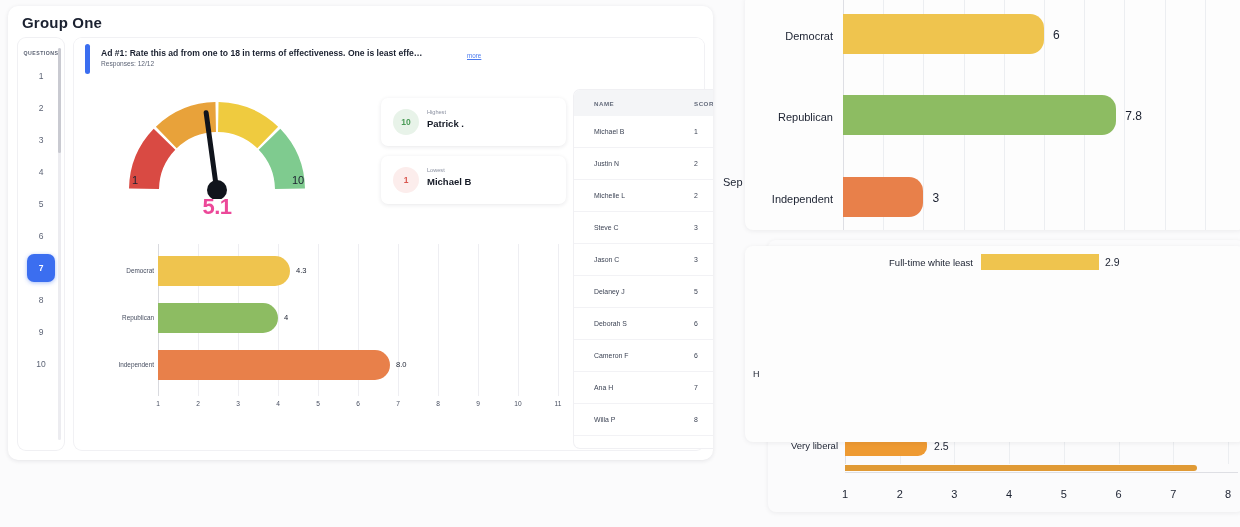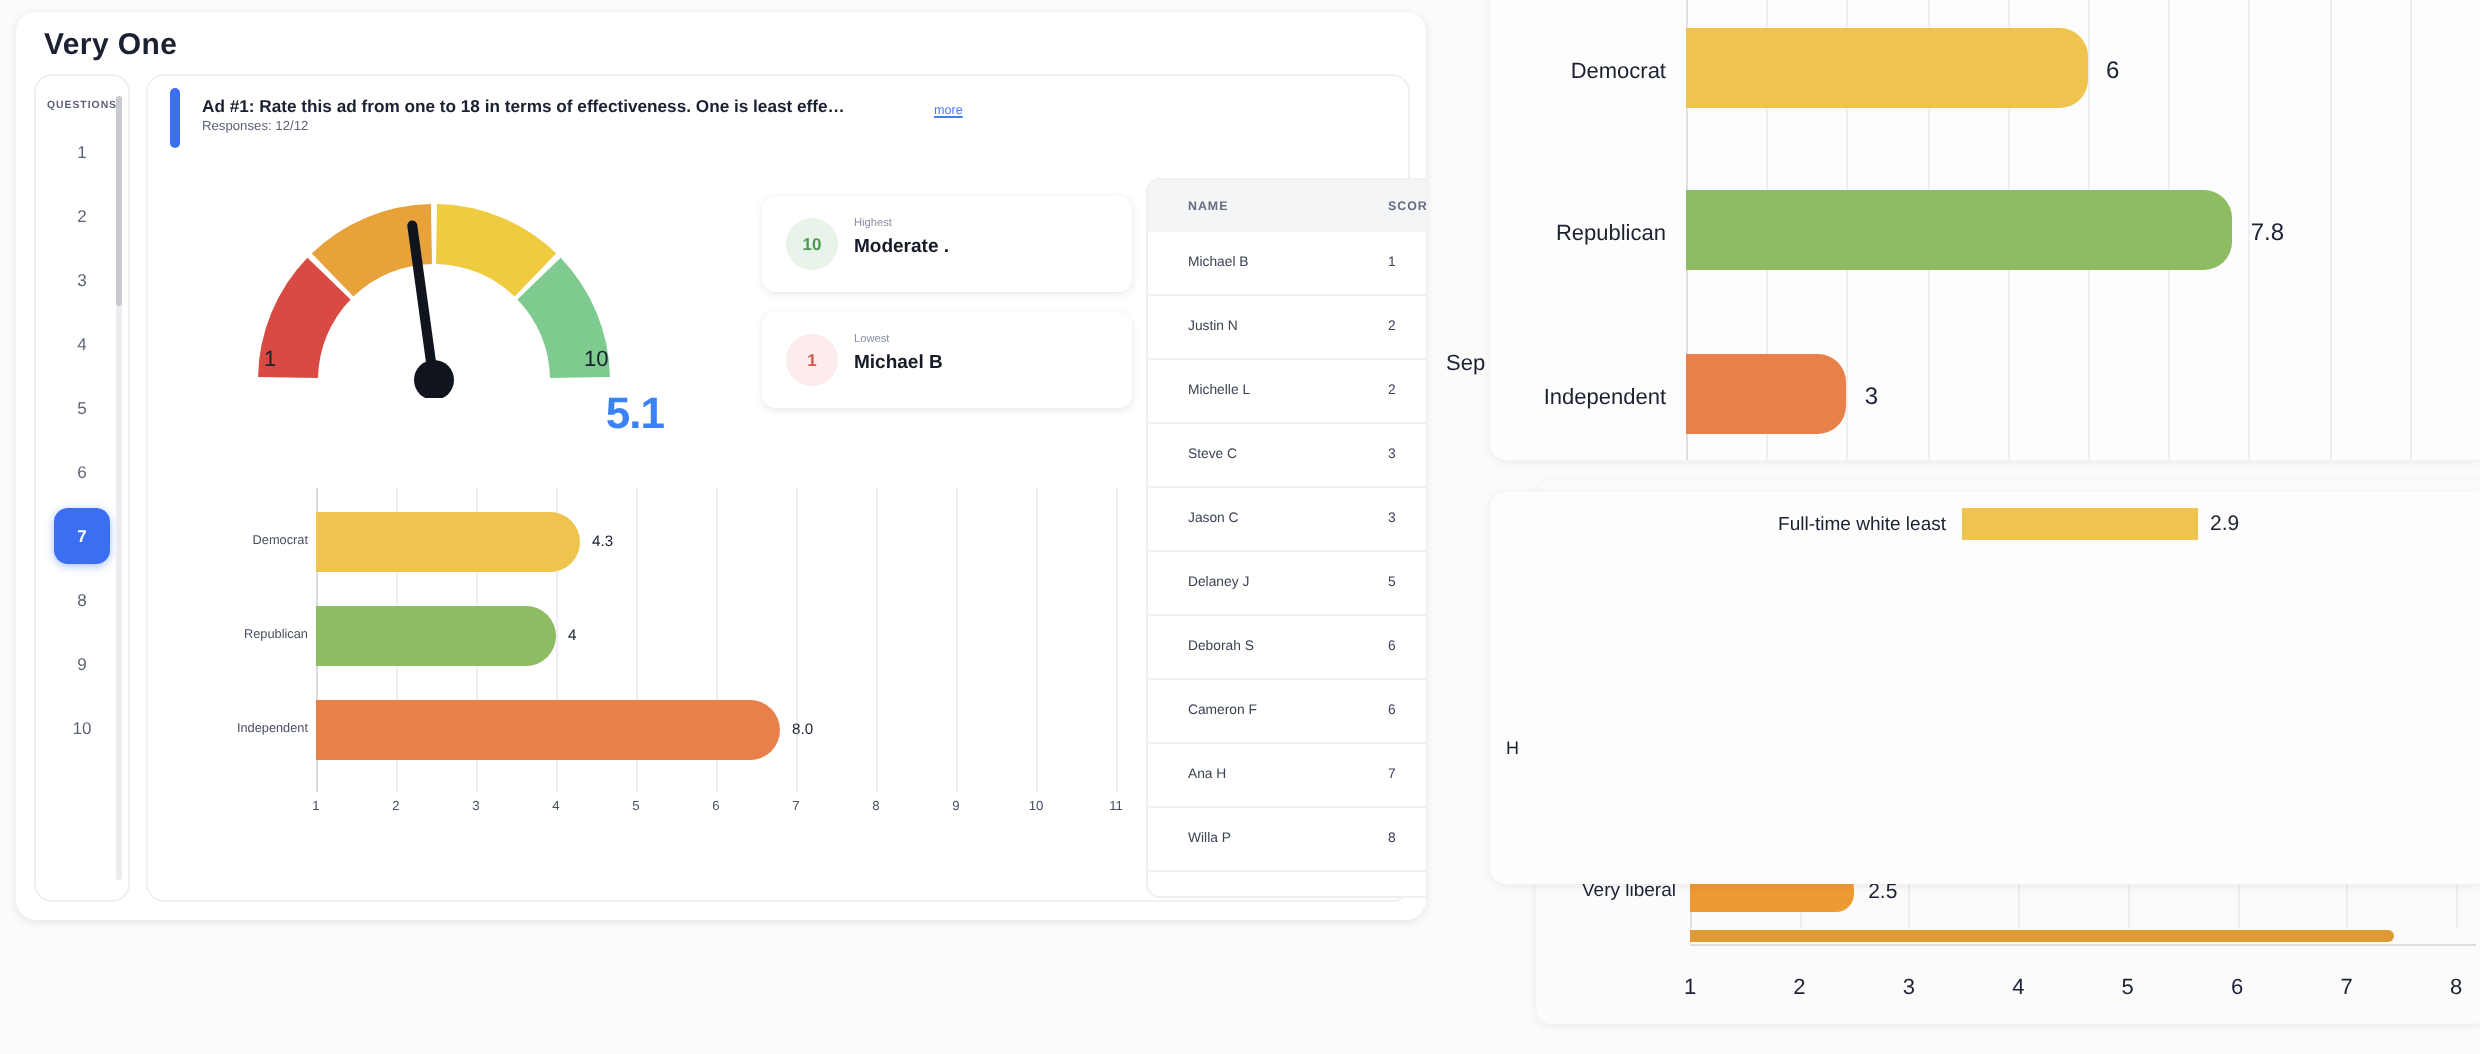--- a/index.html
+++ b/index.html
@@ -64,21 +64,21 @@
   #filter-select{
     position:absolute;left:466px;top:10px;width:155px;height:23px;
     border:1px solid #e3e4e9;border-radius:5px;background:#fff;
     display:flex;align-items:center;cursor:pointer;
   }
   #filter-label{font-size:7.4px;color:#444b5c;margin-left:9px;white-space:nowrap;overflow:hidden;width:124px;}
   #filter-chev{margin-left:auto;margin-right:8px;font-size:6px;color:#8b91a1;}
 
   
   #gauge-wrap{position:absolute;left:28px;top:46px;width:260px;height:145px;}
-  #gauge-val{position:absolute;left:0;top:110px;width:230px;text-align:right;font-size:22px;font-weight:bold;color:#3b82f6;letter-spacing:-.5px;}
+  #gauge-val{position:absolute;left:0;top:110px;width:230px;text-align:center;font-size:22px;font-weight:bold;color:#ec4899;letter-spacing:-.5px;}
   #gauge-min{position:absolute;left:30px;top:90px;font-size:11px;color:#1b2130;}
   #gauge-max{position:absolute;left:190px;top:90px;font-size:11px;color:#1b2130;}
 
   
   .hl-card{
     position:absolute;left:307px;width:185px;height:48px;background:#fff;border-radius:7px;
     box-shadow:0 1px 4px rgba(25,30,45,.10);
   }
   #card-highest{top:60px;}
   #card-lowest{top:118px;}
@@ -142,21 +142,21 @@
   
   .rb-label{position:absolute;font-size:9.5px;color:#1b2130;text-align:right;}
   .rb-bar{position:absolute;border-radius:0 9px 9px 0;}
   .rb-val{position:absolute;font-size:10.5px;color:#1b2130;}
 </style>
 </head>
 <body>
 
 <div id="left-panel" class="abs">
 
-  <div id="page-title">Very One</div>
+  <div id="page-title">Group One</div>
 
   <div id="sidebar">
     <div id="sidebar-head">QUESTIONS</div>
     <div class="q-list" id="q-list">
         <div class="q-item">
           <span>1</span>
         </div>
         <div class="q-item">
           <span>2</span>
         </div>
@@ -212,21 +212,21 @@
         <circle cx="115" cy="106" r="10" fill="#10141c"></circle>
       </svg>
       <div id="gauge-min">1</div>
       <div id="gauge-max">10</div>
       <div id="gauge-val">5.1</div>
     </div>
 
     <div class="hl-card" id="card-highest">
       <div class="hl-circle" style="background: rgb(232, 243, 233); color: rgb(75, 155, 87);">10</div>
       <div class="hl-kicker">Highest</div>
-      <div class="hl-name">Moderate .</div>
+      <div class="hl-name">Patrick .</div>
     </div>
 
     <div class="hl-card" id="card-lowest">
       <div class="hl-circle" style="background: rgb(252, 237, 236); color: rgb(217, 86, 78);">1</div>
       <div class="hl-kicker">Lowest</div>
       <div class="hl-name">Michael B</div>
     </div>
 
     <div id="left-chart">
         <div class="lc-grid" style="left: 70px;"></div>

